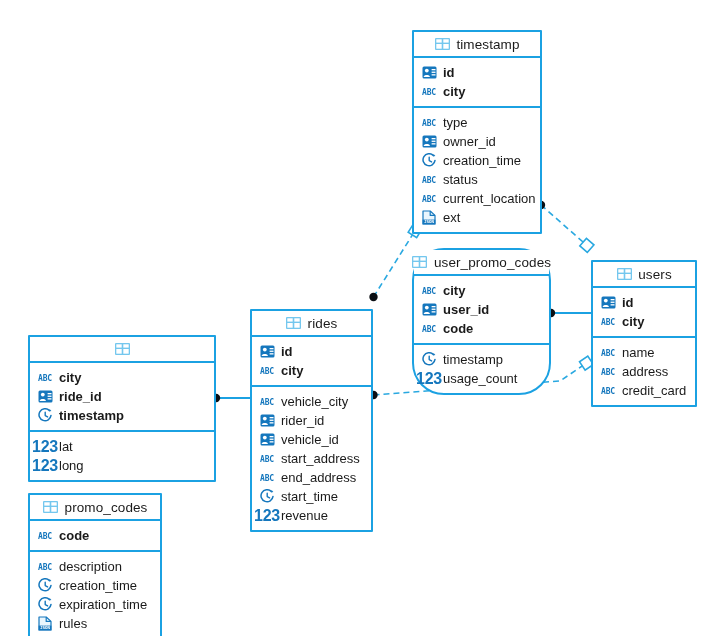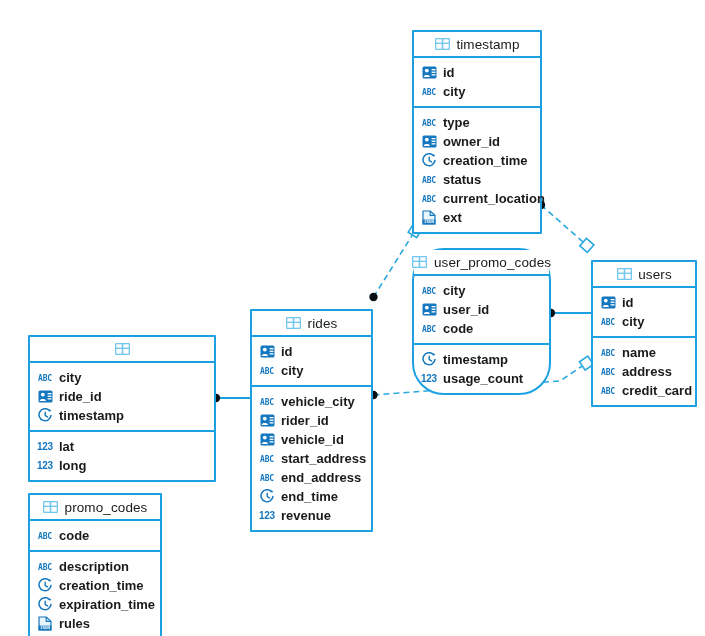--- a/index.html
+++ b/index.html
@@ -62,36 +62,35 @@
     align-items: center;
     gap: 6px;
     height: 19px;
     padding: 0 0 0 7px;
     white-space: nowrap;
   }
   .field-label {
     font-size: 13px;
     color: #1a1a1a;
     line-height: 1;
-    font-weight: bold;
   }
   .field.key .field-label {
     font-weight: bold;
   }
   .ico {
     width: 16px;
     height: 16px;
     flex: 0 0 16px;
     display: inline-flex;
     align-items: center;
     justify-content: center;
   }
   .ico svg { display: block; }
   .ico-num {
-    font-size: 10px;
+    font-size: 16px;
     font-weight: bold;
     color: #1577bd;
     letter-spacing: -0.3px;
     font-family: "Liberation Sans", sans-serif;
   }
 </style>
 </head>
 <body>
 
 <div id="canvas">
@@ -434,21 +433,21 @@
             <span class="field-label">end_address</span>
           </div>
           <div class="field">
             <span class="ico">
               <svg width="15" height="15" viewBox="0 0 15 15">
                 <path d="M11.2 2.4 A6 6 0 1 0 13 7.4" fill="none" stroke="#1577bd" stroke-width="1.5" stroke-linecap="round"></path>
                 <path d="M11.6 1.1 L13.4 3.0 L11.0 3.6 Z" fill="#1577bd"></path>
                 <path d="M7.2 4.2 L7.2 7.6 L9.6 8.9" fill="none" stroke="#1577bd" stroke-width="1.4" stroke-linecap="round" stroke-linejoin="round"></path>
               </svg>
             </span>
-            <span class="field-label">end_time</span>
+            <span class="field-label">start_time</span>
           </div>
           <div class="field">
             <span class="ico">
               <span class="ico-num">123</span>
             </span>
             <span class="field-label">revenue</span>
           </div>
         </div>
       </div>
       <div class="entity" style="left: 28px; top: 335px; width: 188px;">

